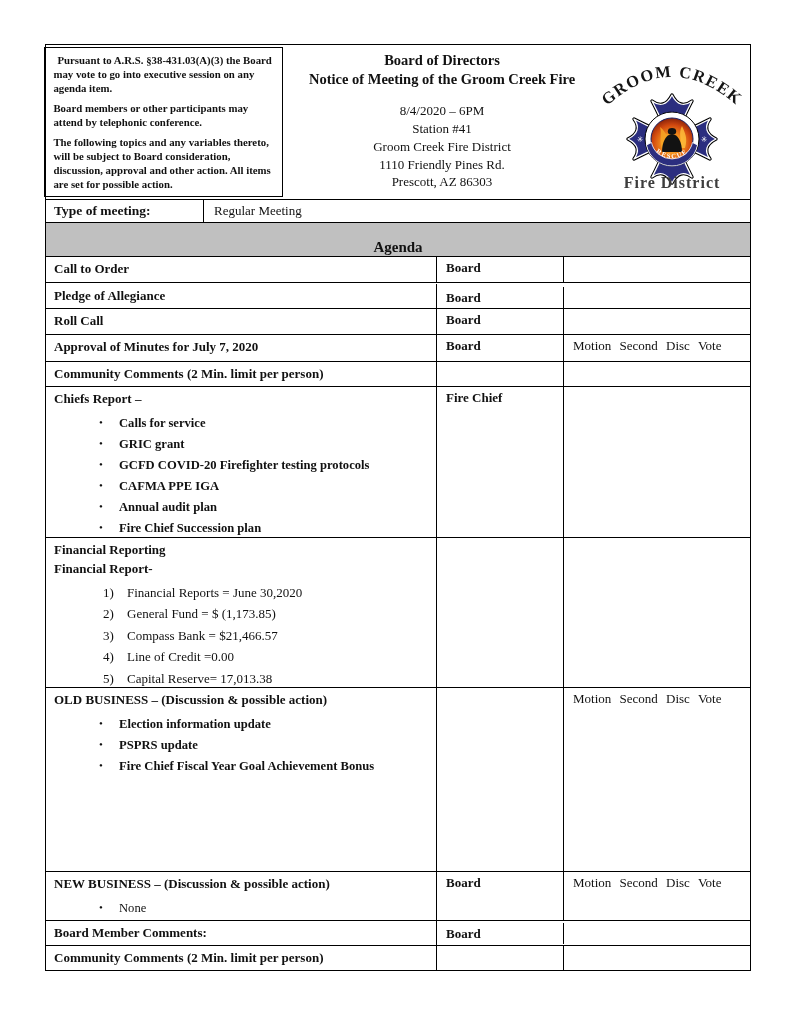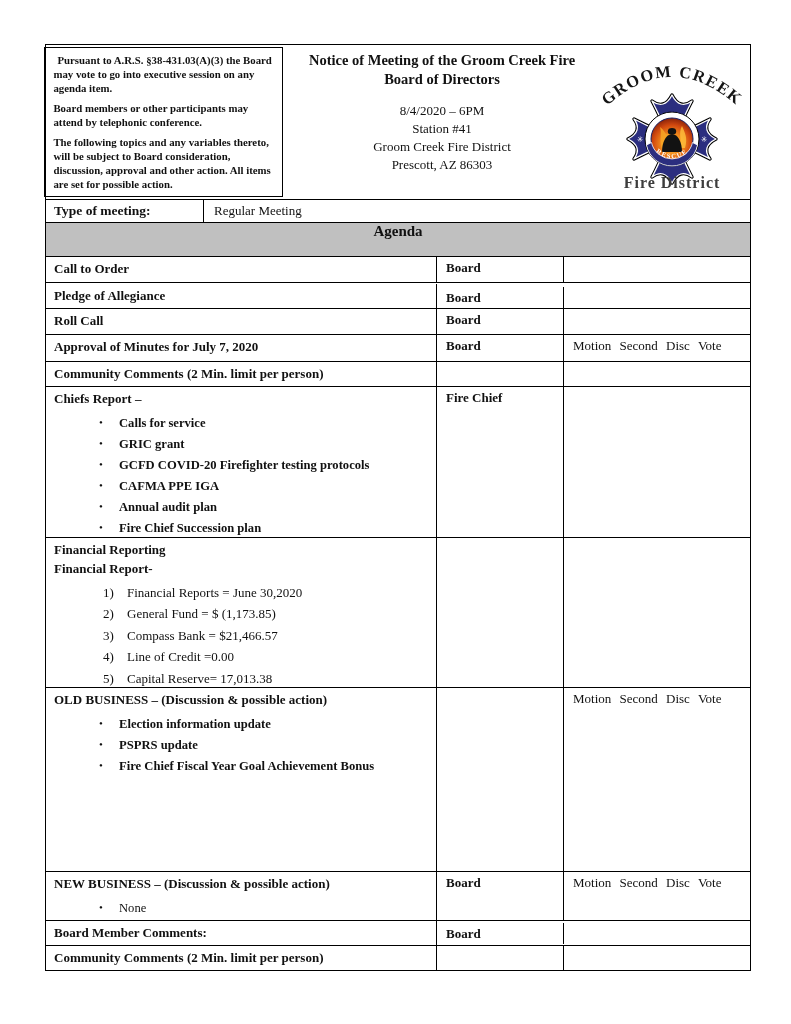--- a/index.html
+++ b/index.html
@@ -28,21 +28,21 @@
   .hdr-title { font-size:14.5px; font-weight:bold; line-height:1.3; }
   .hdr-info { margin-top:13px; font-size:13px; line-height:1.38; }
   .hdr-logo { position:absolute; right:2px; top:4px; width:152px; height:148px; }
   
   .row { display:flex; border-top:1.6px solid #000;align-items:center; }
   .mt-label { flex:0 0 158px; border-right:1.6px solid #000; padding:3px 8px; font-weight:bold; font-size:13.5px; }
   .mt-value { flex:1; padding:3px 10px; font-size:13px; }
   
   .banner {
     border-top:1.6px solid #000; height:34px; background:#c0c0c0;
-    display:flex; align-items:flex-start; justify-content:center;
+    display:flex; align-items:flex-end; justify-content:center;
     font-size:15px; font-weight:bold;
   }
   
   .t-row { display:flex; border-top:1.6px solid #000; align-items:stretch; }
   .c-left  { flex:0 0 391px; border-right:1.6px solid #000; padding:3px 8px 2px 8px; }
   .c-mid   { flex:0 0 127px; border-right:1.6px solid #000; padding:3px 8px 2px 9px; font-weight:bold; font-size:13px; }
   .c-right { flex:1; padding:3px 6px 2px 9px; font-size:13px; word-spacing:5px; white-space:nowrap; }
   .it-title { font-weight:bold; font-size:13px; line-height:1.45; }
   .bullet-line { display:flex; padding-left:45px; margin-top:7px; font-size:12.6px; line-height:1.12; }
   .bullet-line .dot { flex:0 0 20px; font-size:11px; }
@@ -57,27 +57,28 @@
   <div class="doc">
 
     <div class="hdr">
       <div class="disclaimer">
         <p>Pursuant to A.R.S. §38-431.03(A)(3) the Board may vote to go into executive session on any agenda item.</p>
         <p>Board members or other participants may attend by telephonic conference.</p>
         <p>The following topics and any variables thereto, will be subject to Board consideration, discussion, approval and other action. All items are set for possible action.</p>
       </div>
       <div class="hdr-center">
         <div class="hdr-title">
+          <div>Board of Directors</div>
           <div>Notice of Meeting of the Groom Creek Fire</div>
-          <div>Board of Directors</div>
         </div>
         <div class="hdr-info">
           <div>8/4/2020 – 6PM</div>
           <div>Station #41</div>
           <div>Groom Creek Fire District</div>
+          <div>1110 Friendly Pines Rd.</div>
           <div>Prescott, AZ 86303</div>
         </div>
       </div>
       <div class="hdr-logo">
         <svg viewBox="0 0 152 148" width="152" height="148">
           <defs>
             <path id="archPath" d="M 12 56 Q 76 0 140 56"></path>
             <path id="armUp" d="M76,90 C68,79 64,67 56,52 C64,58 71,56 76,46 C81,56 88,58 96,52 C88,67 84,79 76,90 Z"></path>
             <radialGradient id="fireGrad" cx="50%" cy="62%" r="65%">
               <stop offset="0%" stop-color="#ffd14a"></stop>

